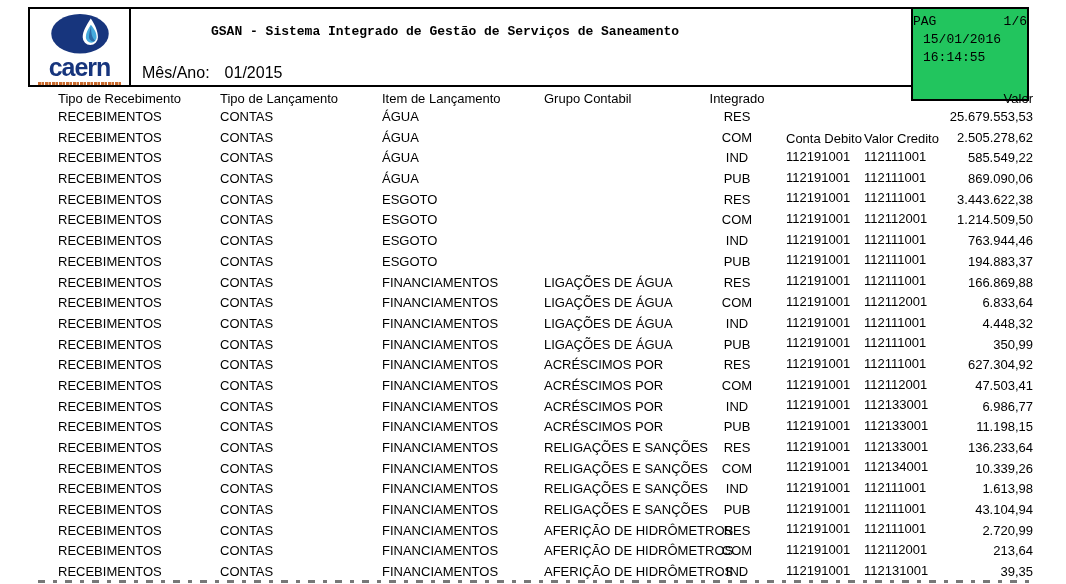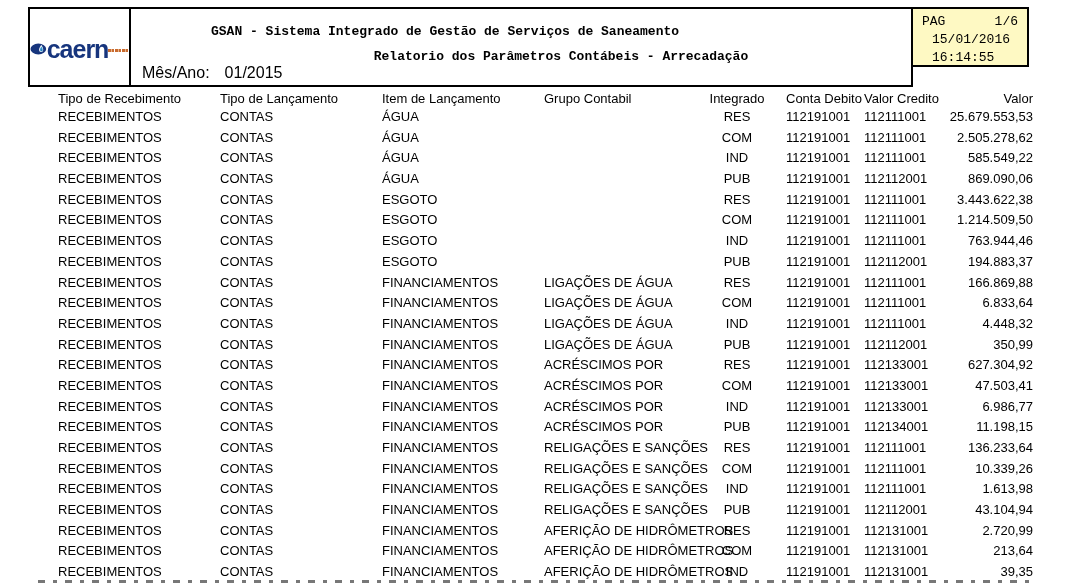--- a/index.html
+++ b/index.html
@@ -9,21 +9,21 @@
     font-family:"Liberation Sans","DejaVu Sans",sans-serif;
   }
   
   .header-row{position:absolute;top:7px;left:28px;display:flex;}
   .header-box{
     width:885px;height:80px;border:2px solid #000;box-sizing:border-box;
     display:flex;background:#fff;
   }
   .logo-cell{
     width:101px;border-right:2px solid #000;box-sizing:border-box;
-    display:flex;flex-direction:row;align-items:center;justify-content:flex-start;
+    display:flex;flex-direction:column;align-items:center;justify-content:flex-start;
     padding-top:4px;
   }
   .logo-mark{display:block;}
   .wordmark{
     font-weight:bold;font-size:25px;line-height:1;letter-spacing:-1px;
     color:#17357d;margin-top:1px;
   }
   .logo-subtext{
     margin-top:2px;height:3px;width:84px;
     background:repeating-linear-gradient(90deg,#c96a2e 0 3px,#e7b78e 3px 4px,#c96a2e 4px 6px,transparent 6px 7px);
@@ -35,38 +35,38 @@
     font-weight:bold;font-size:13px;white-space:nowrap;
   }
   .report-subtitle{
     margin-top:10px;text-align:center;padding-left:80px;
     font-family:"Liberation Mono","DejaVu Sans Mono",monospace;
     font-weight:bold;font-size:13px;white-space:nowrap;
   }
   .mes-ano{position:absolute;left:11px;bottom:3px;font-size:16px;}
   .mes-ano .val{margin-left:15px;}
   .pag-box{
-    width:118px;height:60px;border:2px solid #000;box-sizing:border-box;margin-left:-2px;
+    width:118px;height:94px;border:2px solid #000;box-sizing:border-box;margin-left:-2px;
     font-family:"Liberation Mono","DejaVu Sans Mono",monospace;font-size:13px;
-    padding:4px 9px;line-height:18px;background:#fef9c3;
+    padding:4px 0;line-height:18px;background:#22c55e;
   }
   .pag-line1{display:flex;justify-content:space-between;}
   .pag-line2,.pag-line3{padding-left:10px;}
   
   .thead,.trow{
     display:grid;
     grid-template-columns:162px 162px 162px 156px 74px 78px 90px 1fr;
     padding:0 33px 0 58px;
     font-size:13px;white-space:nowrap;
   }
   .thead{position:absolute;top:91px;left:0;width:1066px;box-sizing:border-box;}
   .tbody{position:absolute;top:107px;left:0;width:1066px;}
   .trow{height:20.7px;line-height:20.7px;box-sizing:border-box;width:1066px;}
   .c5{text-align:center;}
-  .c6,.c7{padding-left:12px;}
+  .c6,.c7{padding-left:12px;margin-top:40px;}
   .c8{text-align:right;}
   .thead .c5{text-align:center;}
   
   .clip-strip{
     position:absolute;top:580px;left:38px;width:996px;height:3px;
     background:repeating-linear-gradient(90deg,#4a4a4a 0 7px,transparent 7px 15px,#4a4a4a 15px 19px,transparent 19px 27px);
     opacity:.75;
   }
 </style>
 </head>
@@ -81,21 +81,20 @@
           <ellipse cx="34" cy="23" rx="32" ry="22" fill="#17357d"></ellipse>
           <path d="M46 6 C 41 14, 37 20, 37 27 a8.5 8.5 0 0 0 17 0 C 54 19, 50 12, 46 6 Z" fill="#ffffff"></path>
           <path d="M46 13 C 43 18, 40.5 22, 40.5 27 a6 6 0 0 0 12 0 C 52.5 21.5, 49.5 17, 46 13 Z" fill="#45aadd"></path>
           <path d="M46.5 14 C 45 20, 44 23, 44 27 a4.5 4.5 0 0 0 7 3.8 C 47 28, 46 21, 46.5 14 Z" fill="#17357d" opacity="0.55"></path>
         </svg>
         <div class="wordmark">caern</div>
         <div class="logo-subtext"></div>
       </div>
       <div class="center-cell">
         <div class="report-title">GSAN - Sistema Integrado de Gestão de Serviços de Saneamento</div>
-        <div class="report-subtitle">Relatorio dos Parâmetros Contábeis - Arrecadação</div>
         <div class="mes-ano">
           <span>Mês/Ano:</span><span class="val">01/2015</span>
         </div>
       </div>
     </div>
     <div class="pag-box">
       <div class="pag-line1">
         <span>PAG</span>
         <span>1/6</span>
       </div>

